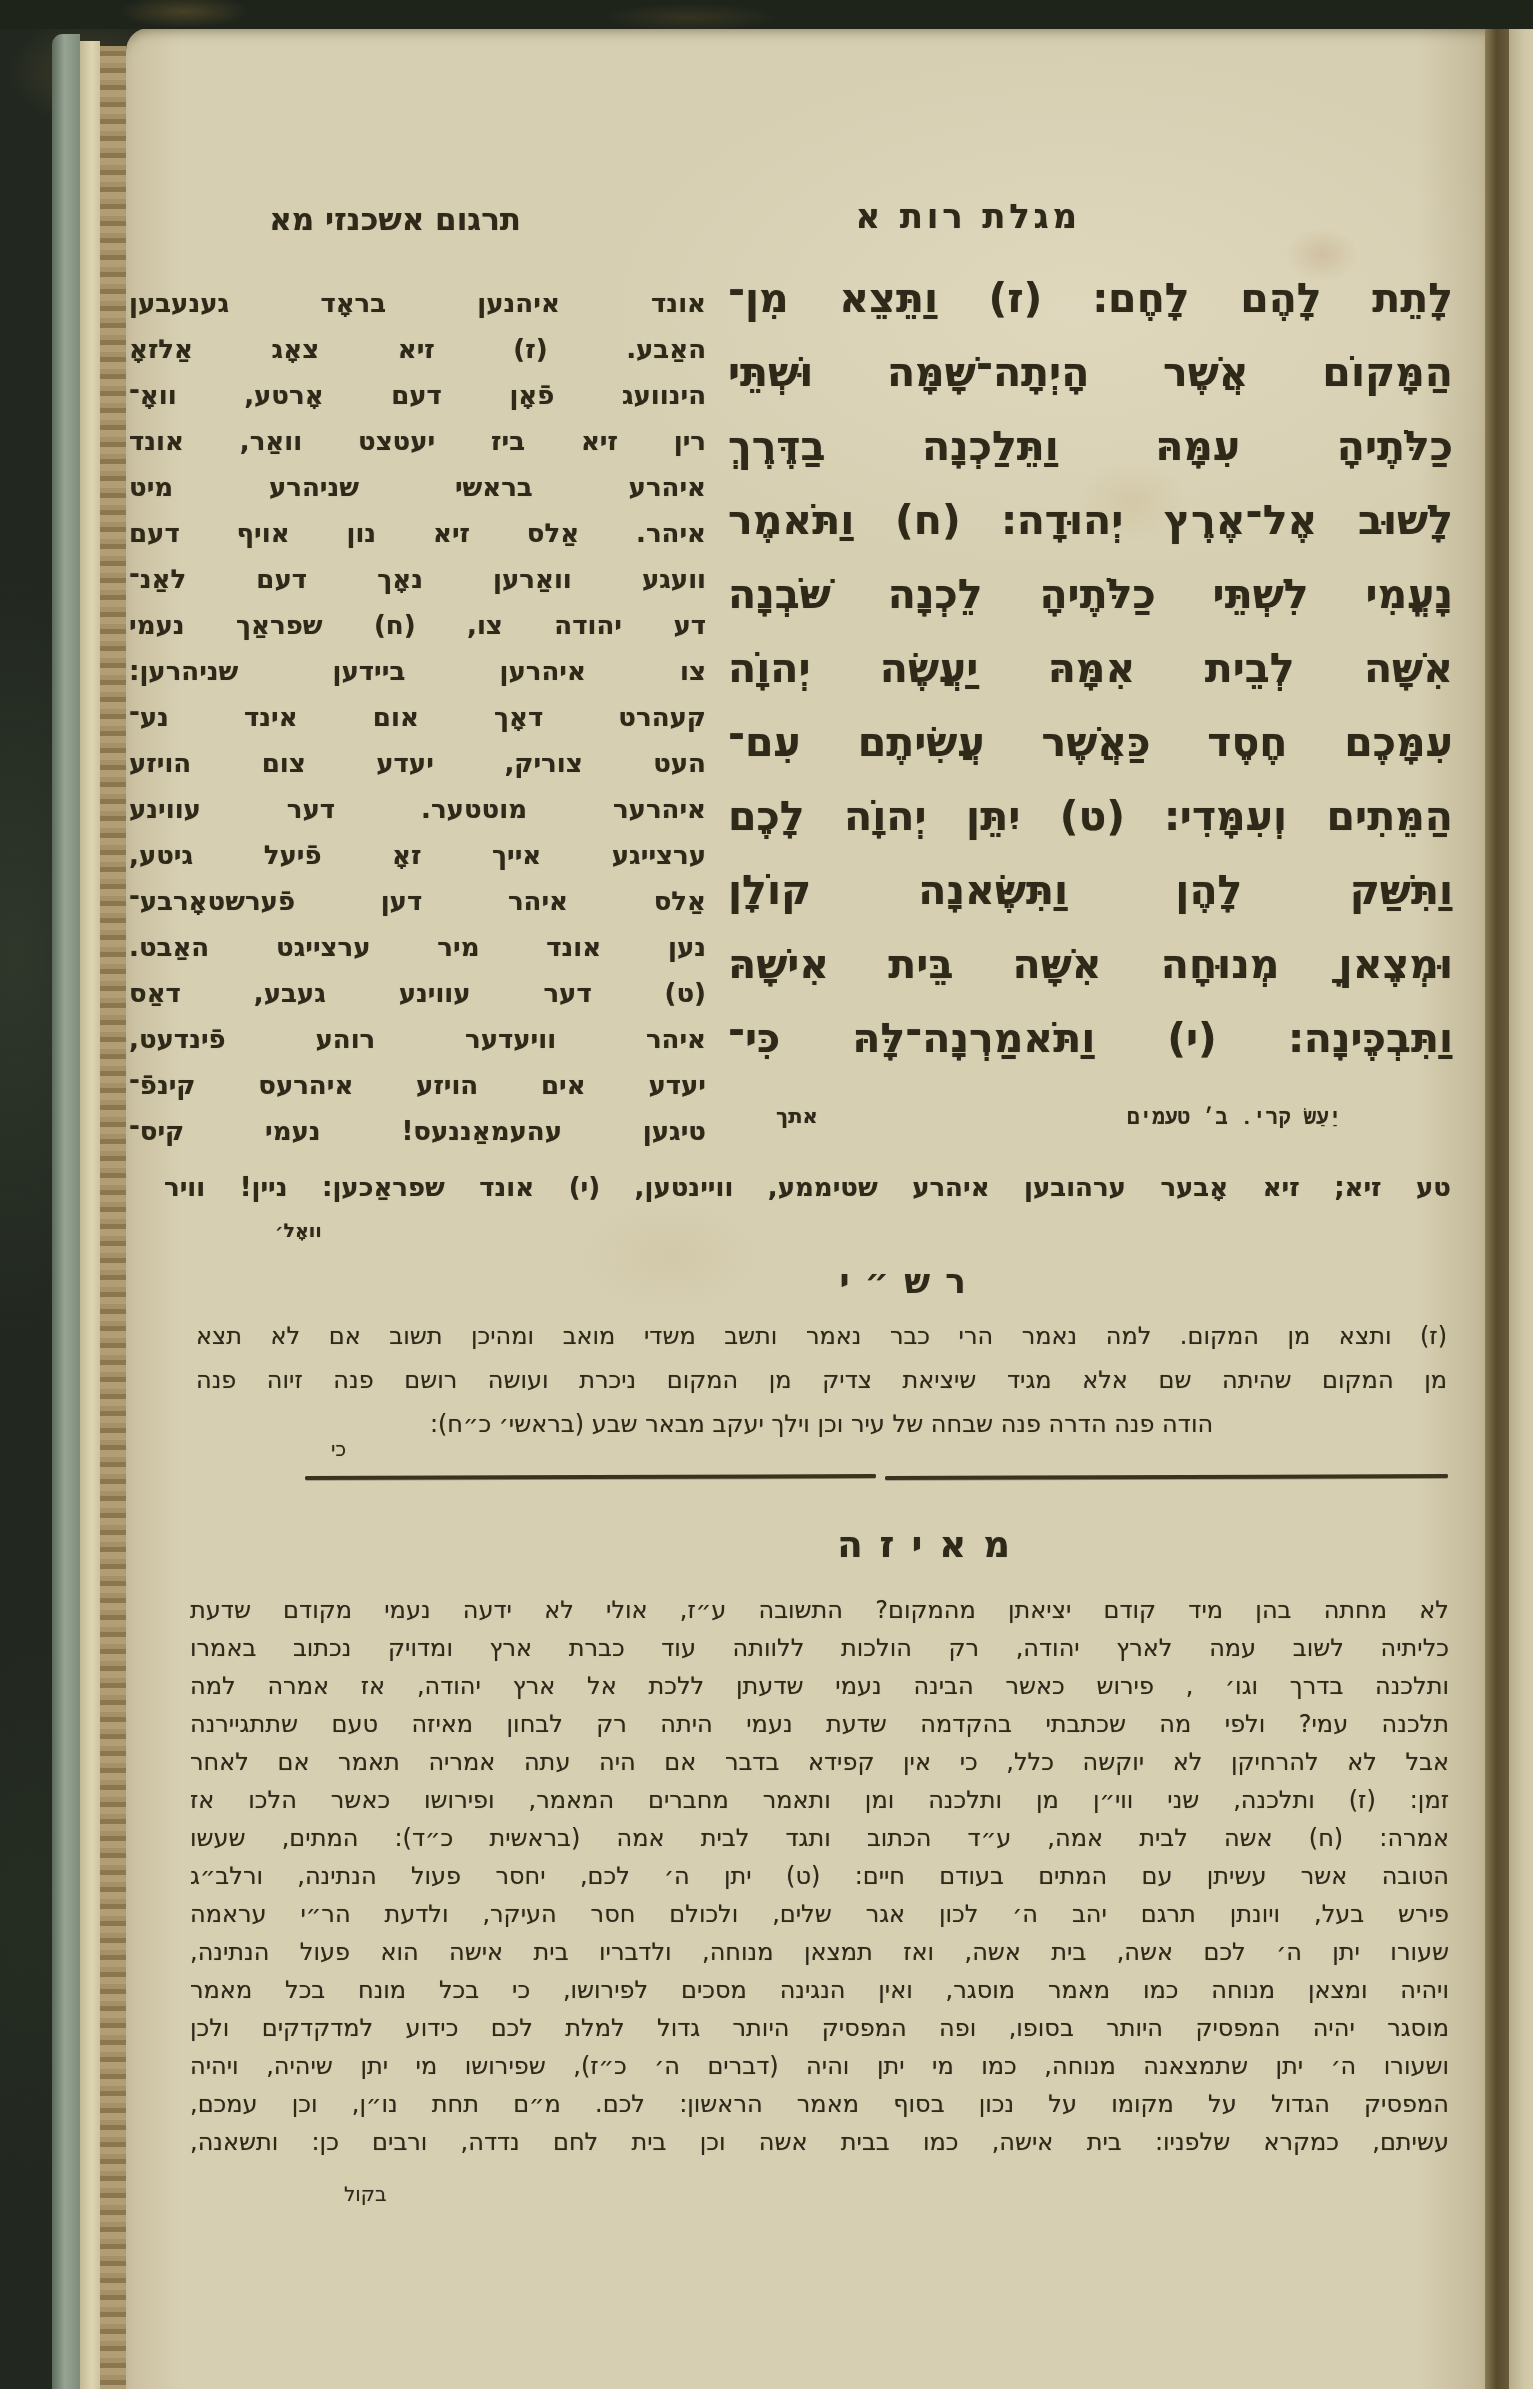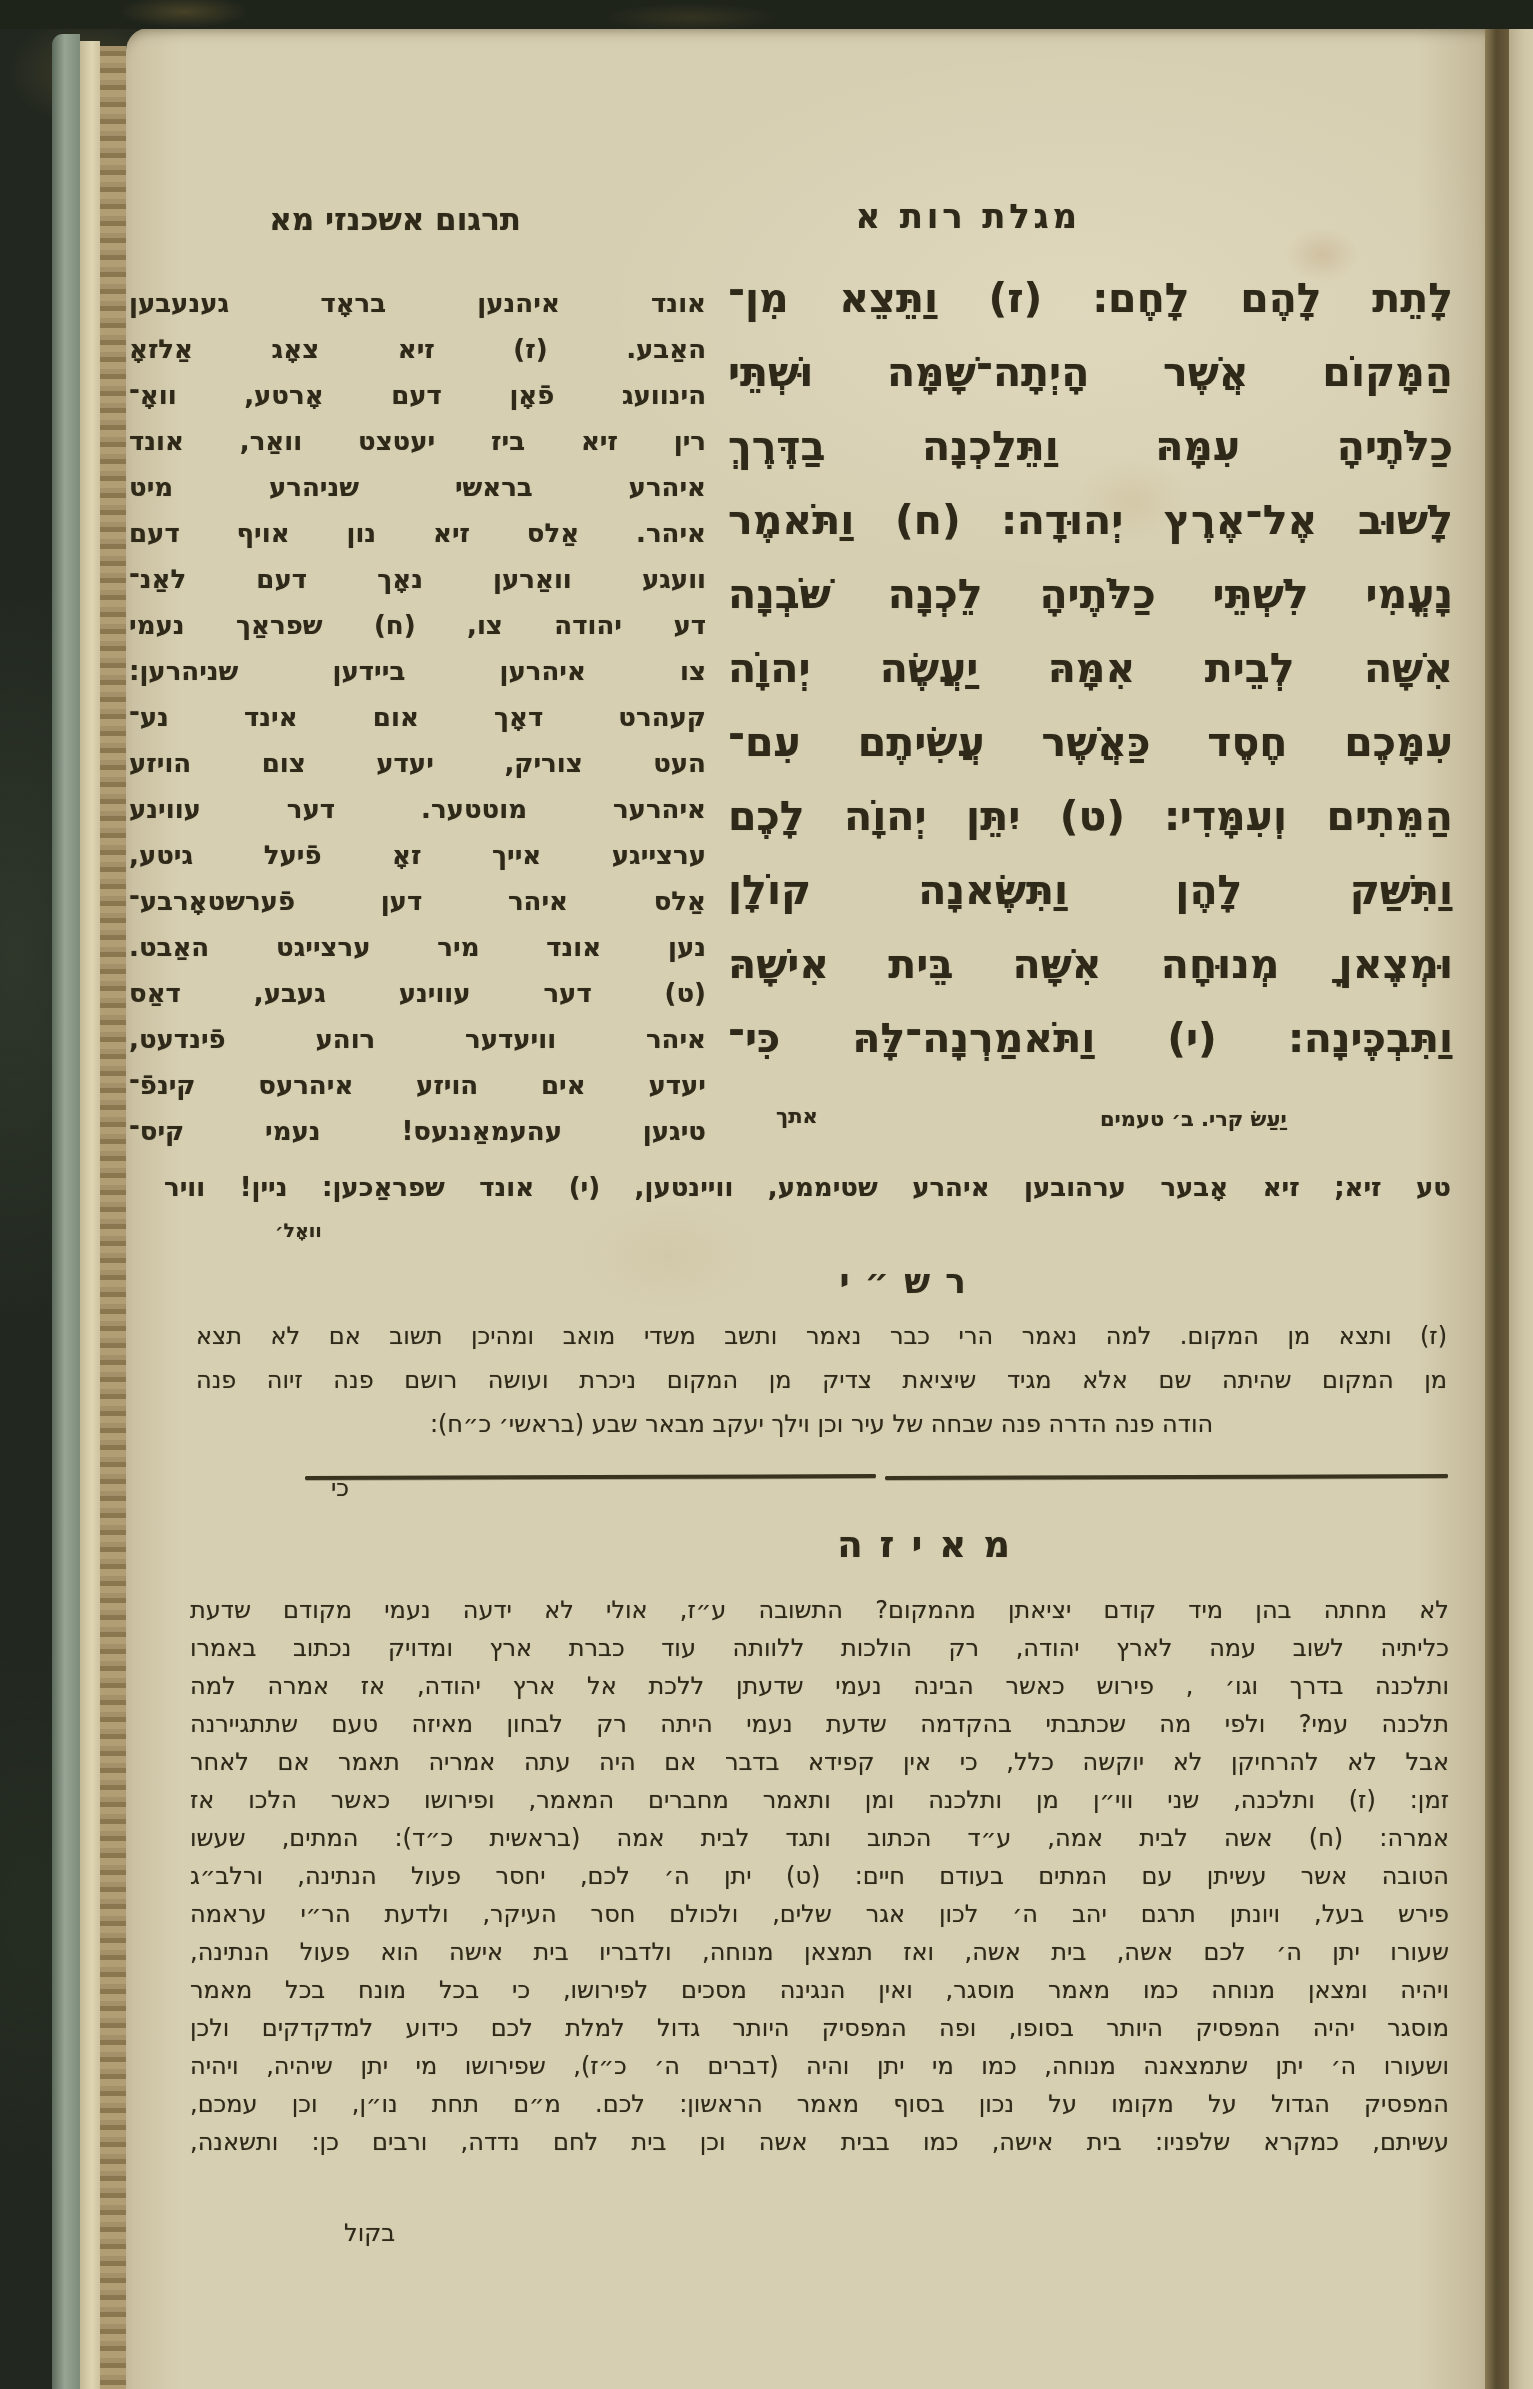--- a/index.html
+++ b/index.html
@@ -51,21 +51,21 @@
   .yiddish{position:absolute;left:129px;top:282px;width:577px;direction:rtl;}
   .yiddish .yl{height:46px;font-size:26px;font-weight:bold;line-height:43px;
     text-align:justify;text-align-last:justify;}
   .fullline{position:absolute;left:164px;top:1172px;width:1287px;direction:rtl;
     font-size:26px;font-weight:bold;text-align:justify;text-align-last:justify;}
   .contword{position:absolute;left:275px;top:1219px;font-size:19px;font-weight:bold;direction:rtl;}
   .rashi-title{left:659px;top:1261px;width:322px;font-size:34px;letter-spacing:15.3px;}
   .rashi{position:absolute;left:196px;top:1316px;width:1251px;direction:rtl;}
   .rashi .rl{height:44px;font-size:24px;line-height:40px;text-align:justify;text-align-last:justify;}
   .rashi .rl.center{text-align:center;text-align-last:center;}
-  .catchword{position:absolute;font-size:24px;direction:rtl;margin-top:37px;}
+  .catchword{position:absolute;font-size:20px;direction:rtl;}
   .rule{position:absolute;top:1475px;height:3.8px;background:#39331f;border-radius:1.5px;
     transform:rotate(-.2deg);box-shadow:0 0.8px 0 rgba(57,51,31,.4);}
   .rule.seg1{left:305px;width:571px;}
   .rule.seg2{left:885px;width:563px;}
   .biur-title{left:705px;top:1523px;width:322px;font-size:37px;letter-spacing:17px;}
   .biur{position:absolute;left:190px;top:1593px;width:1259px;direction:rtl;}
   .biur .ul{height:38px;font-size:24px;line-height:35px;text-align:justify;text-align-last:justify;}
 </style>
 </head>
 <body class="noselect">
@@ -94,21 +94,21 @@
   <div class="bl">לָשׁוּב אֶל־אֶרֶץ יְהוּדָה׃ (ח) וַתֹּאמֶר</div>
   <div class="bl">נָעֳמִי לִשְׁתֵּי כַלֹּתֶיהָ לֵכְנָה שֹּׁבְנָה</div>
   <div class="bl">אִשָּׁה לְבֵית אִמָּהּ יַעֲשֶׂה יְהוָֹה</div>
   <div class="bl">עִמָּכֶם חֶסֶד כַּאֲשֶׁר עֲשִׂיתֶם עִם־</div>
   <div class="bl">הַמֵּתִים וְעִמָּדִי׃ (ט) יִתֵּן יְהוָֹה לָכֶם</div>
   <div class="bl">וַתִּשַּׁק לָהֶן וַתִּשֶּׂאנָה קוֹלָן</div>
   <div class="bl">וּמְצֶאןָ מְנוּחָה אִשָּׁה בֵּית אִישָׁהּ</div>
   <div class="bl">וַתִּבְכֶּינָה׃ (י) וַתֹּאמַרְנָה־לָּהּ כִּי־</div>
 </div>
 
-<div class="masora-note ink" style="left:1100px;top:1107px;">יַעַשׂ קרי. ב׳ טעמים</div>
+<div class="masora-note ink" style="left:1127px;top:1107px;font-family:Liberation Mono, monospace;">יַעַשׂ קרי. ב׳ טעמים</div>
 <div class="masora-note ink" style="left:776px;top:1104px;">אתך</div>
 
 <div class="yiddish ink">
   <div class="yl">אונד איהנען בראָד גענעבען</div>
   <div class="yl">האַבע. (ז) זיא צאָג אַלזאָ</div>
   <div class="yl">הינוועג פֿאָן דעם אָרטע, וואָ־</div>
   <div class="yl">רין זיא ביז יעטצט וואַר, אונד</div>
   <div class="yl">איהרע בראשי שניהרע מיט</div>
   <div class="yl">איהר. אַלס זיא נון אויף דעם</div>
   <div class="yl">וועגע וואַרען נאָך דעם לאַנ־</div>

